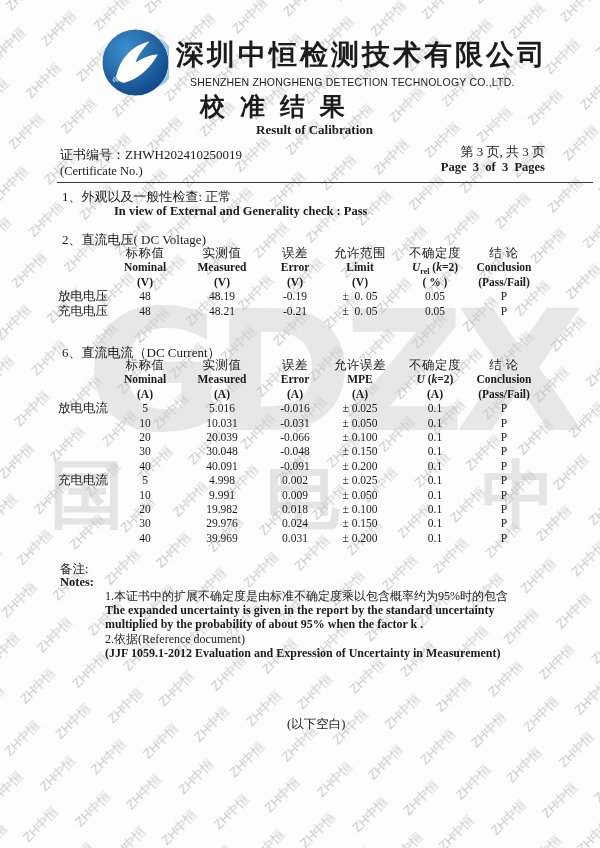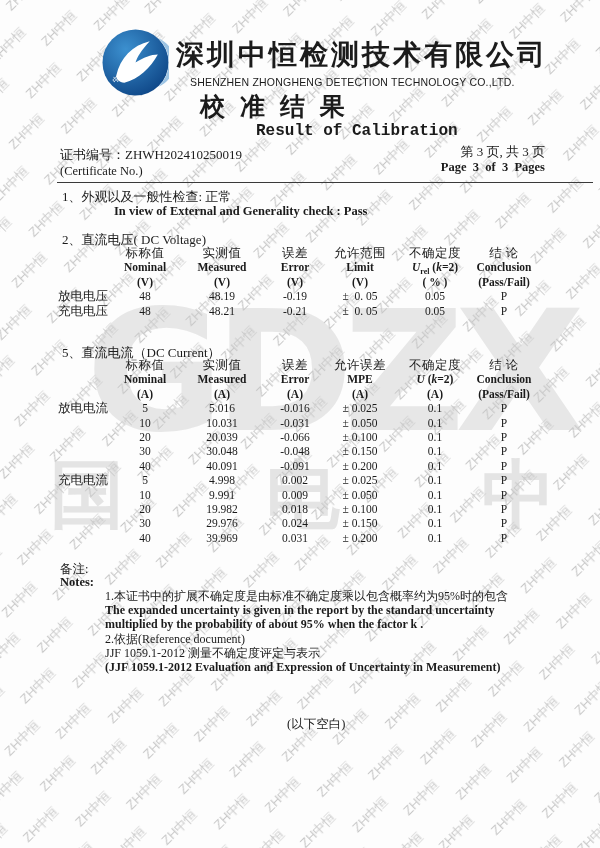--- a/index.html
+++ b/index.html
@@ -11,21 +11,21 @@
   .wm-big-cn{position:absolute;z-index:0;left:50px;top:452px;font-family:"DejaVu Sans","Liberation Sans",sans-serif;
         font-weight:bold;font-size:74px;line-height:84px;letter-spacing:58px;color:#e4e4e4;white-space:pre;user-select:none;}
   .wm-svg{position:absolute;z-index:1;left:0;top:0;}
   .wmt{font-size:13px;fill:#c9c9c9;font-family:"Liberation Sans","DejaVu Sans",sans-serif;}
   
   .c{position:absolute;z-index:2;}
   .sans{font-family:"Liberation Sans","DejaVu Sans",sans-serif;}
   .company-cn{left:176px;top:36px;font-size:28px;font-weight:bold;letter-spacing:3px;white-space:pre;}
   .company-en{left:190px;top:76px;font-size:10.5px;font-weight:normal;letter-spacing:0.2px;white-space:pre;}
   .title-cn{left:200px;top:90px;font-size:25px;font-weight:bold;letter-spacing:4px;white-space:pre;}
-  .title-en{left:256px;top:122px;font-size:16px;font-weight:bold;font-family:Liberation Mono, monospace;}
+  .title-en{left:256px;top:122px;font-size:13px;font-weight:bold;}
   .logo{left:102px;top:29px;}
   .cert-no{left:60px;top:146px;font-size:13px;}
   .cert-cap{left:60px;top:164px;font-size:12.5px;}
   .page-cn{right:55px;top:143px;font-size:13px;text-align:right;white-space:pre;}
   .page-en{right:55px;top:160px;font-size:12.5px;font-weight:bold;text-align:right;white-space:pre;}
   .rule{left:57px;top:182px;width:536px;height:0;border-top:1.6px solid #3a3a3a;}
   .check-cn{left:62px;top:188px;font-size:13px;white-space:pre;}
   .check-en{left:114px;top:204px;font-size:12.5px;font-weight:bold;white-space:pre;}
   .sec-title{font-size:13px;white-space:pre;}
   .sec2-title{left:62px;top:231px;}
@@ -135,21 +135,21 @@
       <div class="td label">充电电压</div>
       <div class="td">48</div>
       <div class="td">48.21</div>
       <div class="td">-0.21</div>
       <div class="td">±  0. 05</div>
       <div class="td">0.05</div>
       <div class="td">P</div>
     </div>
   </div>
 
-  <div class="c sec-title sec3-title">5、直流电流（DC Current）</div>
+  <div class="c sec-title sec3-title">6、直流电流（DC Current）</div>
   <div class="c tbl tbl-c">
     <div class="tr th-cn">
       <div class="td label"></div>
       <div class="td">标称值</div>
       <div class="td">实测值</div>
       <div class="td">误差</div>
       <div class="td">允许误差</div>
       <div class="td">不确定度</div>
       <div class="td">结 论</div>
     </div>
@@ -264,19 +264,18 @@
     </div>
   </div>
 
   <div class="c note-cn">备注:</div>
   <div class="c note-en">Notes:</div>
   <div class="c note-lines">
     <div>1.本证书中的扩展不确定度是由标准不确定度乘以包含概率约为95%时的包含</div>
     <div class="en">The expanded uncertainty is given in the report by the standard uncertainty</div>
     <div class="en">multiplied by the probability of about 95% when the factor k .</div>
     <div>2.依据(Reference document)</div>
-    <div>JJF 1059.1-2012 测量不确定度评定与表示</div>
     <div class="en">(JJF 1059.1-2012 Evaluation and Expression of Uncertainty in Measurement)</div>
   </div>
 
   <div class="c blank-note">(以下空白)</div>
 
 </div>
 
 </body></html>

